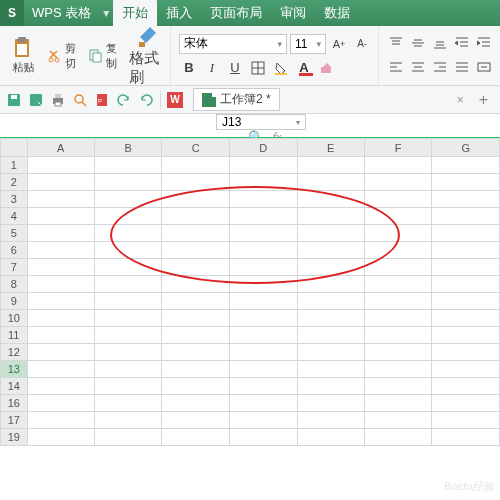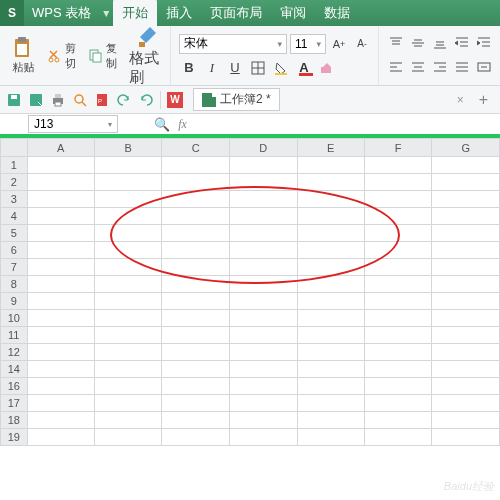--- a/index.html
+++ b/index.html
@@ -32,21 +32,21 @@
 
 .qat { height: 28px; background: #f5f6f7; border-bottom: 1px solid #d7dadd; display: flex; align-items: center; padding: 0 6px; gap: 6px; }
 .qat .ic2 { width: 16px; height: 16px; cursor: pointer; }
 .qsep { width: 1px; height: 18px; background: #d7dadd; }
 .doctab { background: #fff; border: 1px solid #ccc; padding: 2px 8px; display: flex; align-items: center; gap: 4px; font-size: 12px; color: #444; margin-left: 4px; }
 .doctab .dic { width: 14px; height: 14px; background: #3a8a5d; position: relative; }
 .doctab .dic:after { content: ''; position: absolute; right: -2px; top: -2px; width: 6px; height: 6px; background: #fff; }
 .close { color: #999; cursor: pointer; padding: 0 3px; }
 .plus { color: #888; font-size: 16px; cursor: pointer; padding: 0 6px; }
 
-.fbar { height: 24px; border-bottom: 4px solid #22c55e; display: flex; align-items: center; }
+.fbar { height: 24px; border-bottom: 1px solid #22c55e; display: flex; align-items: center; flex-direction: column; }
 .namebox { width: 90px; border: 1px solid #c6c9cc; margin: 0 6px 0 28px; height: 18px; padding: 0 5px; display: flex; align-items: center; justify-content: space-between; background: #fff; }
 .namebox span:last-child { color: #888; font-size: 8px; }
 .fx { display: flex; align-items: center; gap: 8px; color: #888; margin-left: 30px; }
 .fx .lens { font-size: 13px; }
 .fx .fxi { font-style: italic; font-family: serif; }
 
 .grid-wrap { position: relative; height: 362px; overflow: hidden; }
 table { border-collapse: collapse; table-layout: fixed; }
 th, td { border: 1px solid #d4d7da; font-size: 11px; color: #555; text-align: center; font-weight: normal; }
 .corner { width: 28px; height: 18px; background: #e9ebed; }
@@ -451,20 +451,30 @@
         <tr>
           <th class="rowh">12</th>
           <td class="cell"></td>
           <td class="cell"></td>
           <td class="cell"></td>
           <td class="cell"></td>
           <td class="cell"></td>
           <td class="cell"></td>
           <td class="cell"></td>
         </tr>
+        <tr class="selrow">
+          <th class="rowh">13</th>
+          <td class="cell"></td>
+          <td class="cell"></td>
+          <td class="cell"></td>
+          <td class="cell"></td>
+          <td class="cell"></td>
+          <td class="cell"></td>
+          <td class="cell"></td>
+        </tr>
         <tr>
           <th class="rowh">14</th>
           <td class="cell"></td>
           <td class="cell"></td>
           <td class="cell"></td>
           <td class="cell"></td>
           <td class="cell"></td>
           <td class="cell"></td>
           <td class="cell"></td>
         </tr>
@@ -473,30 +483,20 @@
           <td class="cell"></td>
           <td class="cell"></td>
           <td class="cell"></td>
           <td class="cell"></td>
           <td class="cell"></td>
           <td class="cell"></td>
           <td class="cell"></td>
         </tr>
         <tr>
           <th class="rowh">17</th>
-          <td class="cell"></td>
-          <td class="cell"></td>
-          <td class="cell"></td>
-          <td class="cell"></td>
-          <td class="cell"></td>
-          <td class="cell"></td>
-          <td class="cell"></td>
-        </tr>
-        <tr>
-          <th class="rowh">18</th>
           <td class="cell"></td>
           <td class="cell"></td>
           <td class="cell"></td>
           <td class="cell"></td>
           <td class="cell"></td>
           <td class="cell"></td>
           <td class="cell"></td>
         </tr>
         <tr>
           <th class="rowh">19</th>

